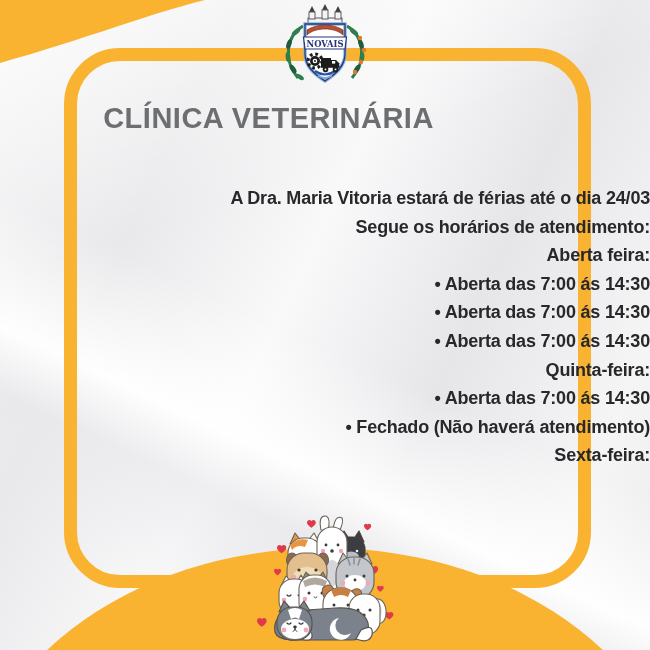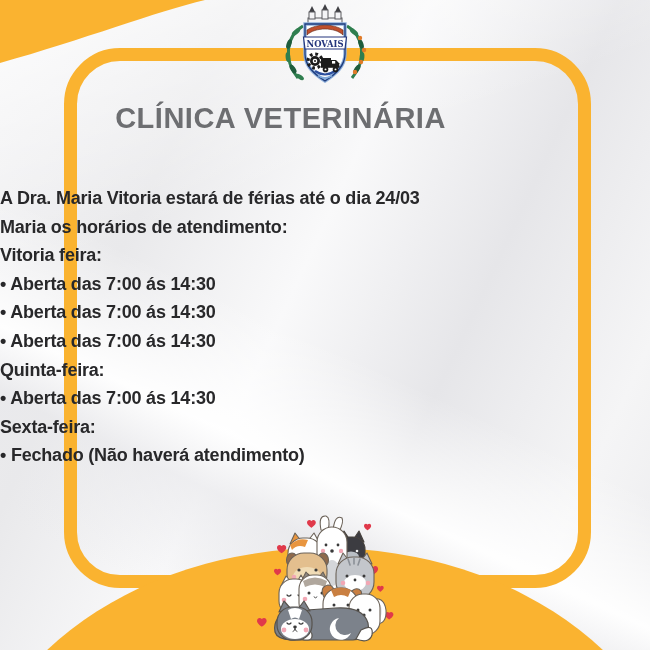--- a/index.html
+++ b/index.html
@@ -19,27 +19,27 @@
     position:absolute; left:64px; top:48px; width:527px; height:540px;
     border:13px solid var(--yellow); border-radius:56px; z-index:1;
   }
   .blob-bottom {
     position:absolute; left:-35px; top:548px; width:720px; height:560px;
     background:var(--yellow); border-radius:50%; z-index:2;
   }
 
   .logo { position:absolute; left:270px; top:2px; width:110px; height:96px; z-index:3; }
 
-  .title-block { position:absolute; left:0; top:101px; width:537px; text-align:center; z-index:3;margin-left:12px; }
+  .title-block { position:absolute; left:0; top:101px; width:537px; text-align:center; z-index:3; }
   .title-line {
     font-size:29px; font-weight:bold; letter-spacing:0.5px; line-height:34px;
     color:var(--title-gray); white-space:nowrap;
   }
 
-  .body-block { position:absolute; left:0; top:184px; width:650px; text-align:left; z-index:3; }
+  .body-block { position:absolute; left:0; top:184px; width:650px; text-align:right; z-index:3; }
   .body-line {
     font-size:18px; font-weight:bold; letter-spacing:-0.2px; line-height:28.6px;
     color:var(--text-dark); white-space:nowrap;
   }
 
   .animals { position:absolute; left:235px; top:511px; width:185px; height:136px; z-index:3; }
 </style>
 </head>
 <body>
 
@@ -119,30 +119,30 @@
       </g>
     </g>
   </svg>
 
   <div class="title-block">
     <div class="title-line">CLÍNICA VETERINÁRIA</div>
   </div>
 
   <div class="body-block">
     <div class="body-line">A Dra. Maria Vitoria estará de férias até o dia 24/03</div>
-    <div class="body-line">Maria os horários de atendimento:</div>
-
-    <div class="body-line">Vitoria feira:</div>
+    <div class="body-line">Segue os horários de atendimento:</div>
+
+    <div class="body-line">Aberta feira:</div>
     <div class="body-line">• Aberta das 7:00 ás 14:30</div>
     <div class="body-line">• Aberta das 7:00 ás 14:30</div>
     <div class="body-line">• Aberta das 7:00 ás 14:30</div>
     <div class="body-line">Quinta-feira:</div>
     <div class="body-line">• Aberta das 7:00 ás 14:30</div>
+    <div class="body-line">• Fechado (Não haverá atendimento)</div>
     <div class="body-line">Sexta-feira:</div>
-    <div class="body-line">• Fechado (Não haverá atendimento)</div>
   </div>
 
   <svg class="animals" viewBox="0 0 185 136" stroke-linejoin="round" stroke-linecap="round">
 
     <g fill="#E0394A">
       <path transform="translate(72,8) scale(2.1)" d="M2.1,0.9 C1.2,0 0,0.6 0,1.7 C0,2.9 2.1,4.2 2.1,4.2 C2.1,4.2 4.2,2.9 4.2,1.7 C4.2,0.6 3,0 2.1,0.9 Z"></path>
       <path transform="translate(129,12) scale(1.7)" d="M2.1,0.9 C1.2,0 0,0.6 0,1.7 C0,2.9 2.1,4.2 2.1,4.2 C2.1,4.2 4.2,2.9 4.2,1.7 C4.2,0.6 3,0 2.1,0.9 Z"></path>
       <path transform="translate(42,33) scale(2.2)" d="M2.1,0.9 C1.2,0 0,0.6 0,1.7 C0,2.9 2.1,4.2 2.1,4.2 C2.1,4.2 4.2,2.9 4.2,1.7 C4.2,0.6 3,0 2.1,0.9 Z"></path>
       <path transform="translate(39,57) scale(1.7)" d="M2.1,0.9 C1.2,0 0,0.6 0,1.7 C0,2.9 2.1,4.2 2.1,4.2 C2.1,4.2 4.2,2.9 4.2,1.7 C4.2,0.6 3,0 2.1,0.9 Z"></path>
       <path transform="translate(22,106) scale(2.3)" d="M2.1,0.9 C1.2,0 0,0.6 0,1.7 C0,2.9 2.1,4.2 2.1,4.2 C2.1,4.2 4.2,2.9 4.2,1.7 C4.2,0.6 3,0 2.1,0.9 Z"></path>

